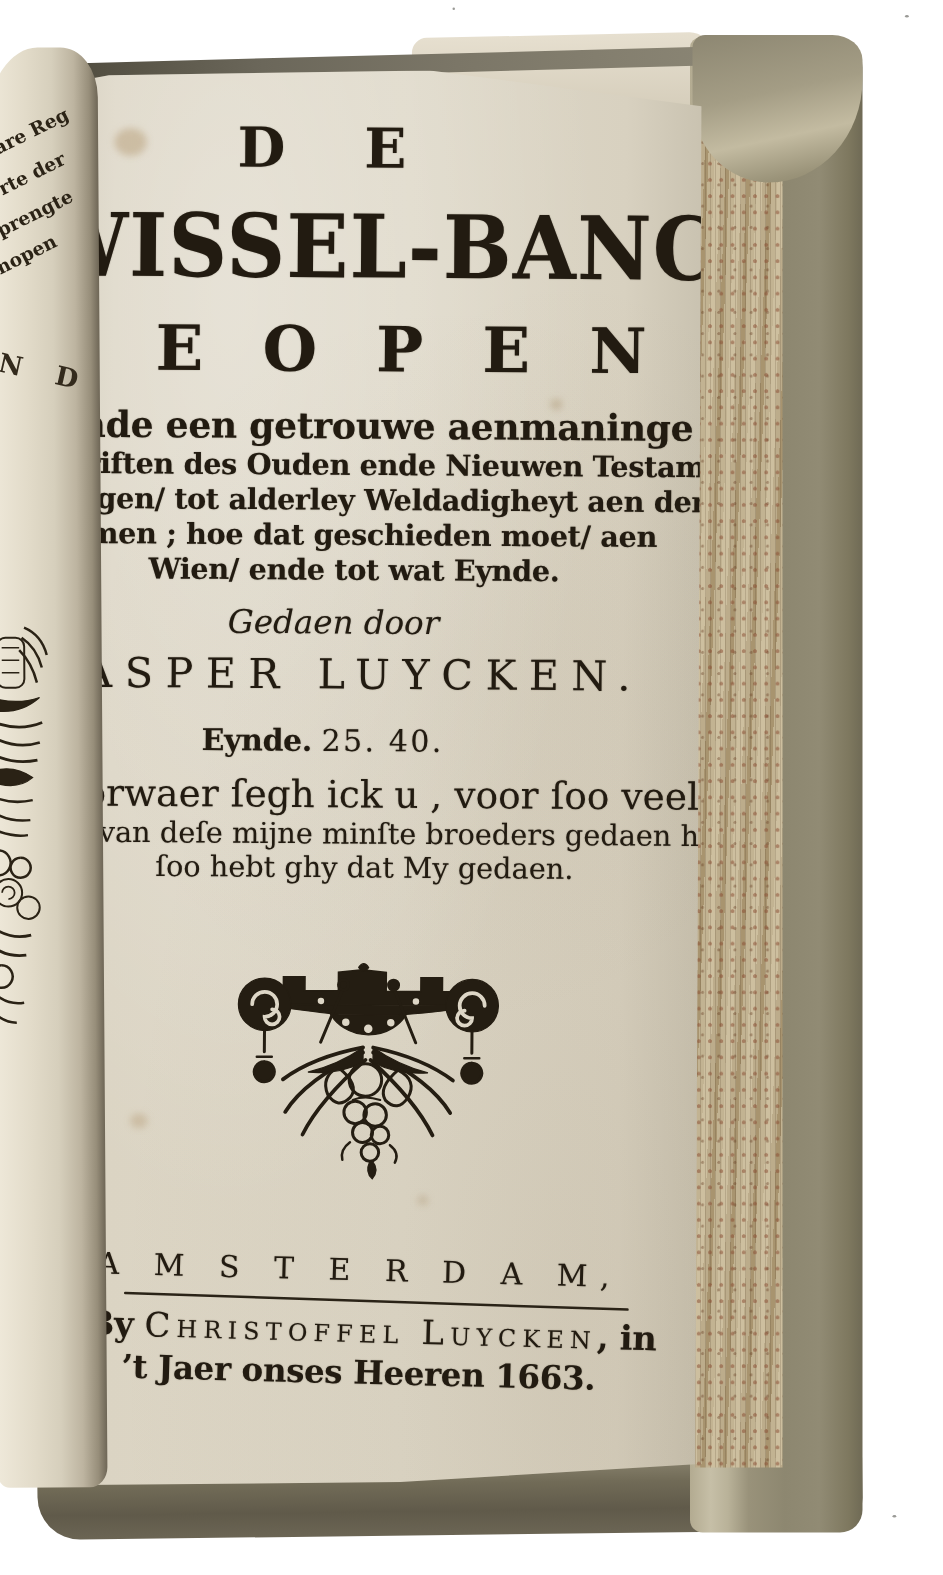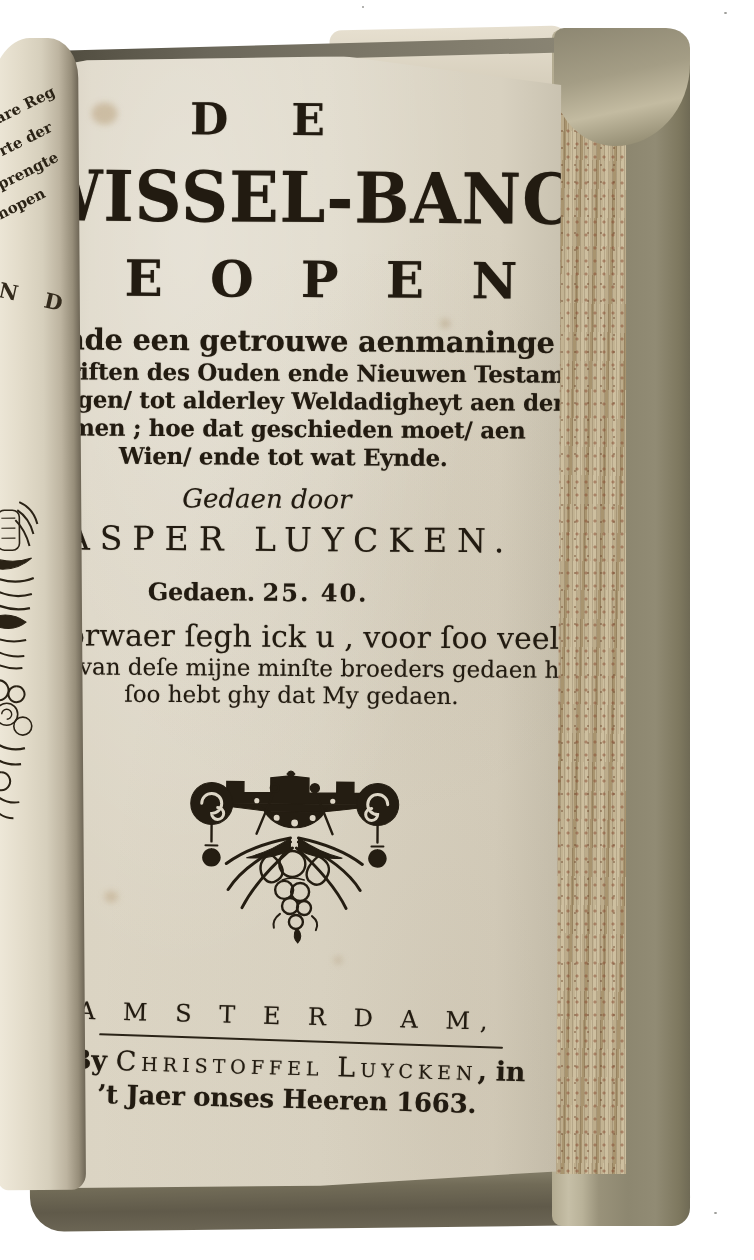--- a/index.html
+++ b/index.html
@@ -49,21 +49,21 @@
           transform:translateX(-28px) scaleX(.93);}
   .t-geo{top:194px;font-size:50px;font-weight:600;letter-spacing:15px;transform:translateX(-4px);}
 
   .sub{top:268px;transform:translateX(-16px);}
   .sub .l1{font-size:29px;line-height:35px;}
   .sub .ln{font-size:23px;line-height:28px;}
 
   .t-byline{top:428px;font-size:26px;font-style:italic;transform:translateX(-32px);}
   .t-author{top:464px;font-size:33px;letter-spacing:10px;transform:translateX(-26px);}
   .t-ref{top:522px;font-size:24px;transform:translateX(-40px);}
-  .t-ref .verse{font-weight:700;letter-spacing:2px;}
+  .t-ref .verse{font-weight:400;letter-spacing:2px;}
 
   .quote{top:562px;transform:translateX(-6px);}
   .quote .l1{font-size:30px;line-height:37px;}
   .quote .ln{font-size:23px;line-height:27px;}
 
   .ornament{top:712px;left:152px;width:216px;height:176px;}
 
   .t-city{top:946px;font-size:24px;letter-spacing:10px;transform:translateX(-26px) rotate(1.1deg);}
   .rule{top:984px;left:66px;width:404px;height:2px;background:#2a2317;
         transform:rotate(1.5deg);border-radius:1px;}
@@ -106,21 +106,21 @@
   <div class="tline sub">
     <div class="l1 ink bl">Zijnde een getrouwe aenmaninge / uyt de</div>
     <div class="ln ink bl">Schriften des Ouden ende Nieuwen Testaments</div>
     <div class="ln ink bl">getogen/ tot alderley Weldadigheyt aen den</div>
     <div class="ln ink bl">Armen ;  hoe dat geschieden moet/ aen</div>
     <div class="ln ink bl">Wien/ ende tot wat Eynde.</div>
   </div>
 
   <div class="tline ink t-byline">Gedaen door</div>
   <div class="tline ink t-author">CASPER LUYCKEN.</div>
-  <div class="tline ink t-ref"><span class="bl">Gedaen.</span> <span class="verse">25. 40.</span></div>
+  <div class="tline ink t-ref"><span class="bl">Eynde.</span> <span class="verse">25. 40.</span></div>
 
   <div class="tline quote">
     <div class="l1 ink">Voorwaer ſegh ick u , voor ſoo veel ghy dit</div>
     <div class="ln ink">een van deſe mijne minſte broeders gedaen hebt,</div>
     <div class="ln ink">ſoo hebt ghy dat My gedaen.</div>
   </div>
 
   <svg class="abs ornament" viewBox="0 0 216 176">
     <g stroke="#241d12" fill="none" stroke-width="2.4" stroke-linecap="round">
 

